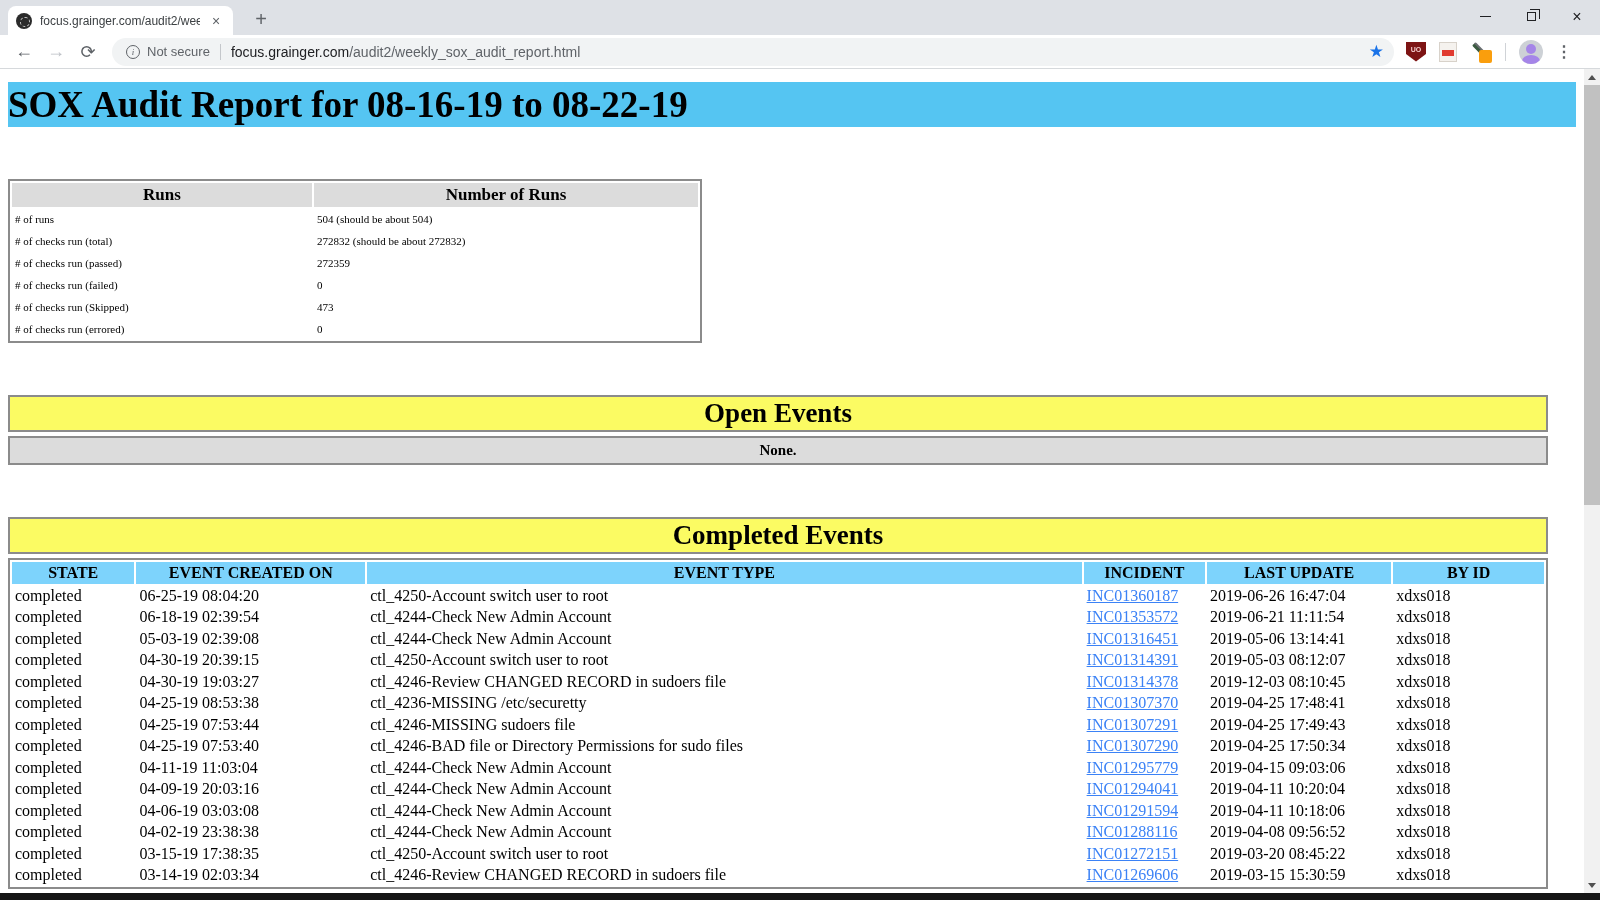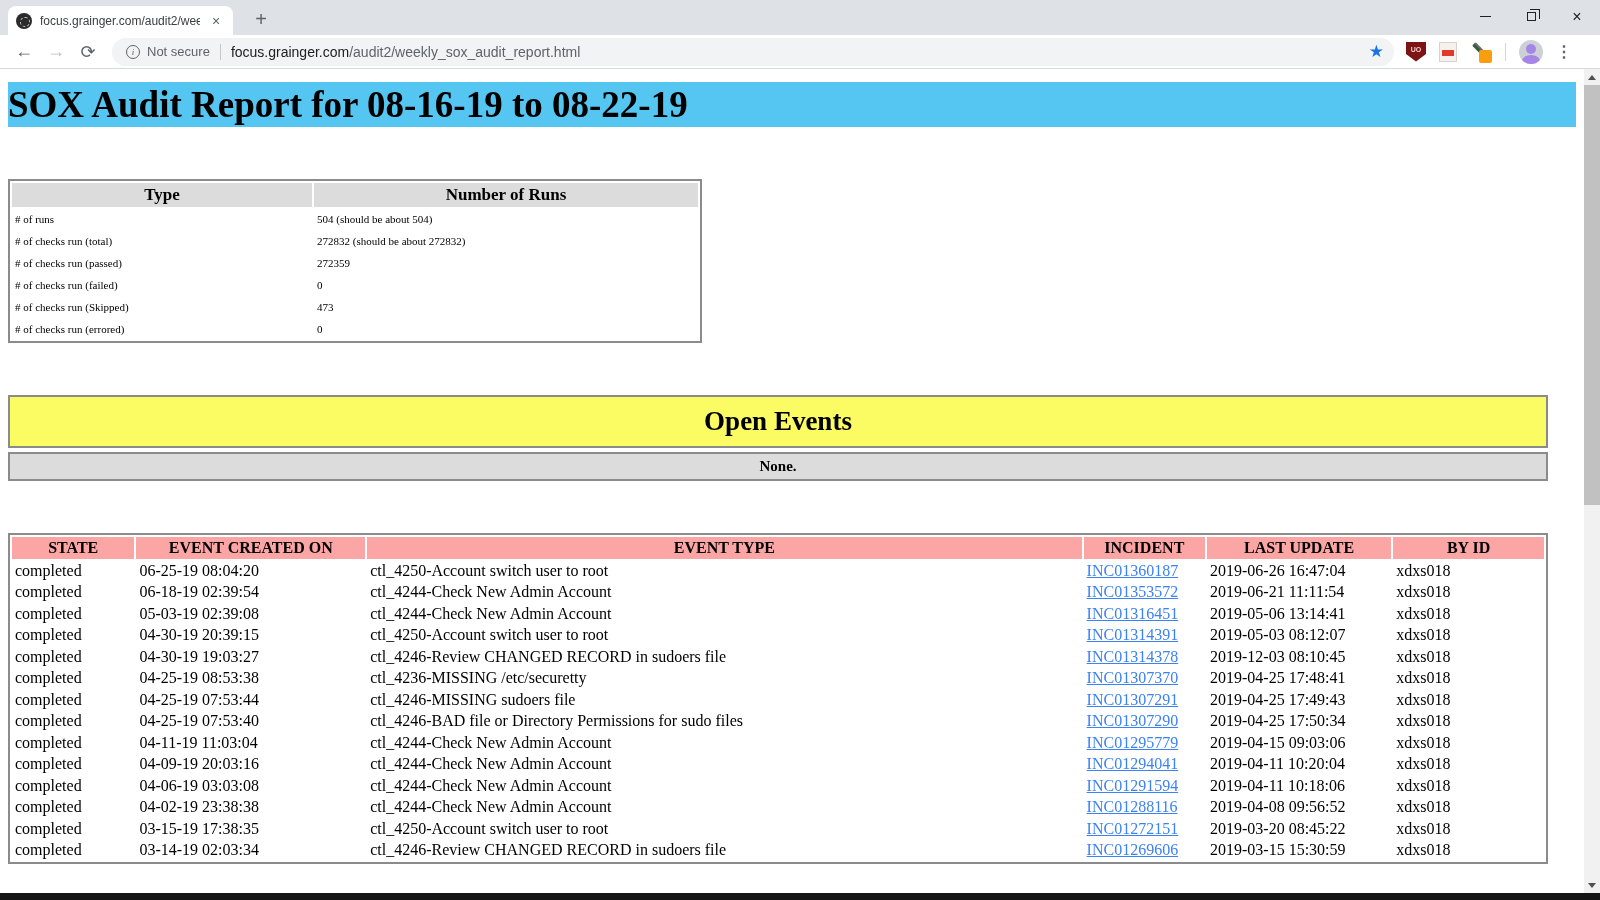--- a/index.html
+++ b/index.html
@@ -69,26 +69,26 @@
   .page-title { margin-top:13px; height:45px; background:#55c5f2; text-align:left;
                 font-size:37px; font-weight:bold; line-height:45px; }
 
   table { border-collapse:separate; border-spacing:2px; }
   .summary-table { margin-top:52px; width:690px; border:2px solid #8b8b8b; table-layout:fixed; }
   .summary-table th { background:#dcdcdc; font-size:17px; font-weight:bold; text-align:center; height:24px; }
   .summary-table td { font-size:11px; padding:0 3px; height:20px; }
 
   .section { margin-top:52px; }
   .section-banner { width:1540px; border:2px solid #8b8b8b; background:#fbfb63; text-align:center;
-                    font-size:27px; font-weight:bold; padding:9px 0; }
+                    font-size:27px; font-weight:bold; padding:1px 0; }
   .none-row { width:1540px; border:2px solid #8b8b8b; background:#dcdcdc; text-align:center;
               font-size:15px; font-weight:bold; padding:4px 0; margin-top:4px; }
 
   .events-table { margin-top:4px; width:1540px; border:2px solid #8b8b8b; table-layout:fixed; }
-  .events-table th { background:#fca5a5; font-size:16px; font-weight:bold; text-align:center; height:22px; }
+  .events-table th { background:#7dd3fc; font-size:16px; font-weight:bold; text-align:center; height:22px; }
   .events-table td { font-size:16px; padding:0 3px; height:19.5px; white-space:nowrap; overflow:hidden; }
   .events-table a { color:#3b82f6; text-decoration:underline; cursor:pointer; }
 
   
   .scrollbar { position:absolute; top:69px; right:0; width:16px; height:824px; background:#f1f1f1; }
   .sb-arrow { position:absolute; left:0; width:16px; height:16px; display:flex; align-items:center; justify-content:center; }
   .sb-up { top:0; } .sb-down { bottom:0; }
   .tri-up { width:0; height:0; border-left:4px solid transparent; border-right:4px solid transparent;
             border-bottom:5px solid #505050; }
   .tri-down { width:0; height:0; border-left:4px solid transparent; border-right:4px solid transparent;
@@ -146,21 +146,21 @@
 
     <div class="page-title">SOX Audit Report for 08-16-19 to 08-22-19</div>
 
     <table class="summary-table">
       <colgroup>
           <col style="width:300px">
           <col style="width:384px">
         </colgroup>
       <thead>
           <tr>
-        <th>Type</th>
+        <th>Runs</th>
         <th>Number of Runs</th>
       </tr>
         </thead>
       <tbody>
           <tr>
             <td># of runs</td>
             <td>504 (should be about 504)</td>
           </tr>
           <tr>
             <td># of checks run (total)</td>
@@ -184,20 +184,21 @@
           </tr>
         </tbody>
     </table>
 
     <div class="section">
       <div class="section-banner">Open Events</div>
       <div class="none-row">None.</div>
     </div>
 
     <div class="section">
+      <div class="section-banner">Completed Events</div>
       <table class="events-table">
         <colgroup>
           <col style="width:121px">
             <col style="width:226px">
             <col style="width:706px">
           <col style="width:120px">
             <col style="width:182px">
             <col style="width:149px">
         </colgroup>
         <thead>

